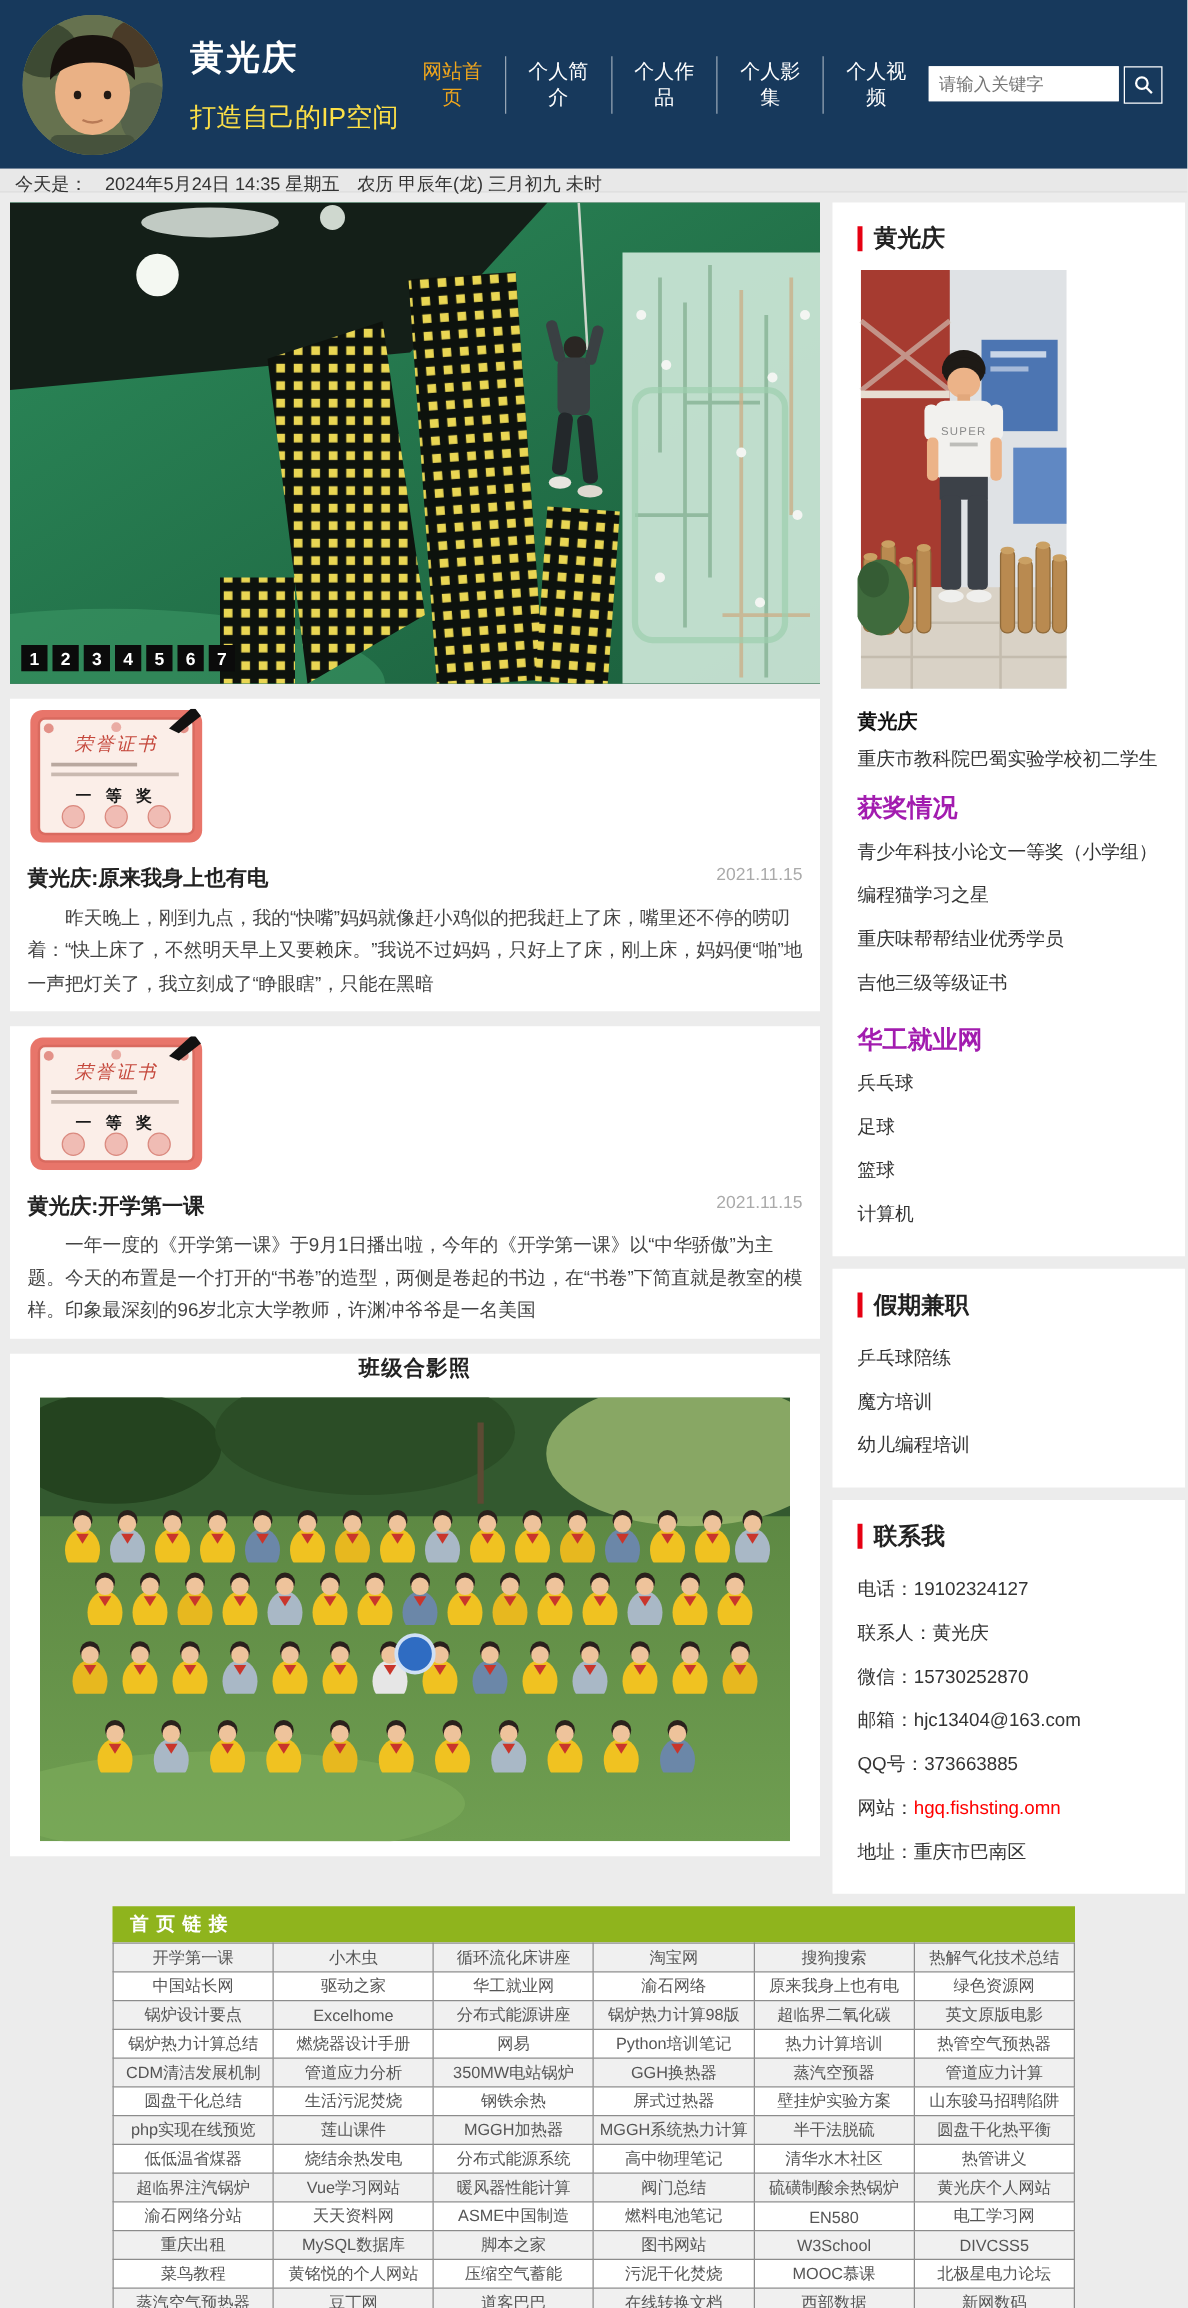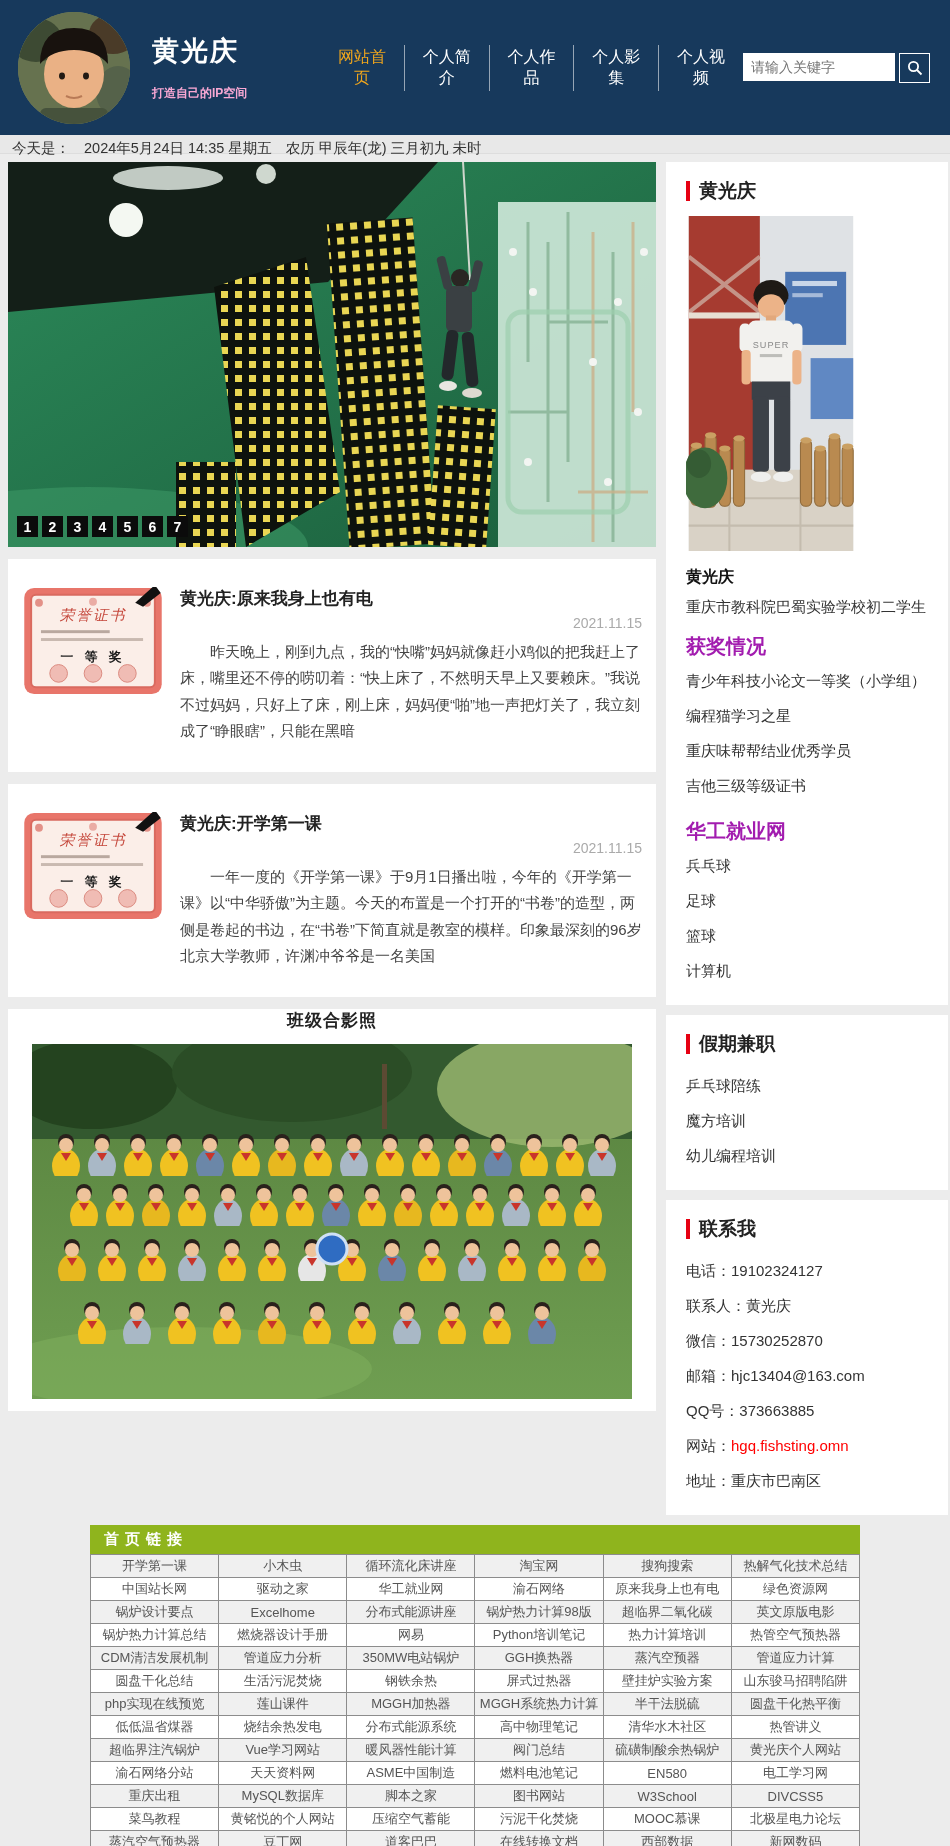--- a/index.html
+++ b/index.html
@@ -8,21 +8,21 @@
   }
   *{margin:0;padding:0;box-sizing:border-box;}
   body{width:950px;background:var(--page-bg);font-family:"Liberation Sans","DejaVu Sans",sans-serif;color:#333;}
   .page{width:950px;}
 
   
   header{height:135px;background:var(--header-bg);display:flex;align-items:center;padding:0 10px;}
   .avatar{width:112px;height:112px;border-radius:50%;overflow:hidden;flex:none;margin-left:8px;background:#7b8566;}
   .brand{margin-left:22px;width:168px;flex:none;}
   .site-name{color:#fff;font-size:27px;font-weight:bold;letter-spacing:2px;}
-  .tagline{color:#f9a8d4;font-size:12px;margin-top:16px;font-weight:bold;}
+  .tagline{color:#fde047;font-size:21px;margin-top:16px;}
   nav{display:flex;align-items:center;}
   .nav-item{color:#fff;font-size:16px;padding:2px 17px;cursor:pointer;text-align:center;}
   .nav-item + .nav-item{border-left:1px solid rgba(255,255,255,.55);}
   .nav-item.active{color:var(--nav-active);}
   .search{margin-left:auto;display:flex;margin-right:10px;}
   .search input{width:152px;height:28px;border:1px solid #fff;padding:0 7px;font-size:14px;outline:none;font-family:inherit;}
   .search button{width:31px;height:30px;background:var(--header-bg);border:1px solid #fff;margin-left:4px;cursor:pointer;display:flex;align-items:center;justify-content:center;}
 
   
   .datebar{height:19px;line-height:27px;background:#e8e8e8;font-size:14.5px;color:#333;padding-left:12px;border-bottom:1px solid #ddd;}
@@ -31,26 +31,26 @@
   
   .main{display:flex;gap:10px;padding:8px 5px 0 8px;}
   .left-col{width:648px;flex:none;}
   .right-col{width:282px;flex:none;display:flex;flex-direction:column;gap:10px;}
 
   .slideshow{position:relative;height:385px;background:#1b5e3c;overflow:hidden;}
   .slideshow > svg{display:block;width:100%;height:100%;}
   .pager{position:absolute;left:9px;bottom:10px;display:flex;gap:4px;}
   .page-num{width:21px;height:21px;background:#0b0b0b;color:#fff;font-size:14px;font-weight:bold;display:flex;align-items:center;justify-content:center;cursor:pointer;}
 
-  article{background:#fff;margin-top:12px;padding:28px 14px;display:flex;gap:16px;}
+  article{background:#fff;margin-top:12px;padding:8px 14px;display:flex;gap:16px;flex-direction:column;}
   .thumb{flex:none;width:142px;height:108px;}
   .a-content{flex:1;min-width:0;}
   .a-head{display:flex;justify-content:space-between;align-items:flex-start;}
   .a-title{font-size:17px;font-weight:bold;color:#222;cursor:pointer;}
-  .a-date{color:#aaa;font-size:14px;margin-top:28px;}
+  .a-date{color:#aaa;font-size:14px;}
   .a-body{margin-top:8px;font-size:15px;color:#444;line-height:1.75;text-indent:2em;max-height:106px;overflow:hidden;}
 
   .class-photo-panel{background:#fff;margin-top:12px;padding:0 0 12px;text-align:center;}
   .class-photo-panel h3{font-size:17px;color:#222;letter-spacing:1px;}
   .class-photo-panel svg{display:block;margin:12px auto 0;}
 
   .panel{background:#fff;padding:16px 20px;}
   .red-title{display:flex;align-items:center;font-size:19px;font-weight:bold;color:#222;margin-bottom:12px;}
   .red-title::before{content:"";width:4px;height:20px;background:var(--accent-red);margin-right:9px;flex:none;}
   .profile-photo{display:block;margin:2px 0 16px;border-radius:2px;}

